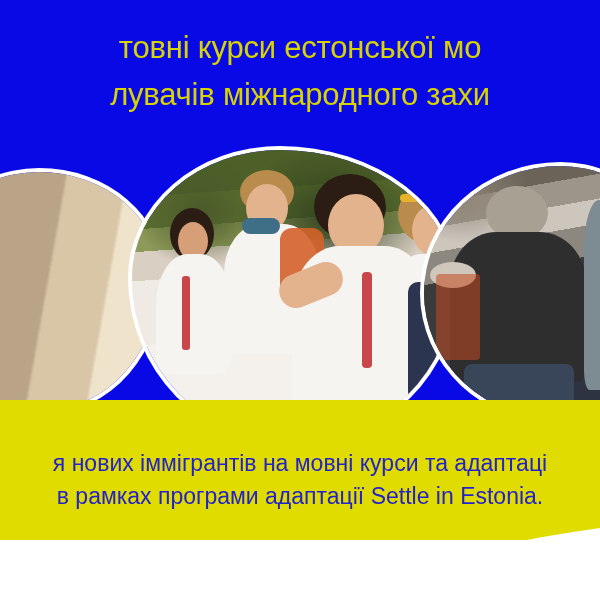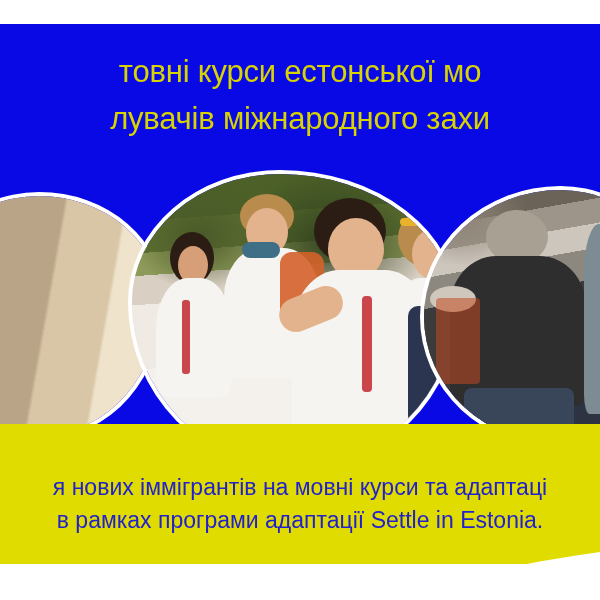--- a/index.html
+++ b/index.html
@@ -2,21 +2,21 @@
 <html><head>
 <meta charset="utf-8">
 <style>
   html,body{margin:0;padding:0;}
   body{
     width:600px;height:600px;overflow:hidden;
     background:#ffffff;
     font-family:"Liberation Sans","DejaVu Sans",sans-serif;
   }
   .banner{
-    position:relative;width:600px;height:540px;overflow:hidden;background:#ffffff;margin-top:24px;
+    position:relative;width:600px;height:540px;overflow:hidden;background:#ffffff;
   }
 
   
   .blue-band{
     position:absolute;left:0;top:0;width:600px;height:235px;
     background:#0909e6;
     z-index:1;
   }
   .headline{
     position:absolute;left:-58px;top:24px;width:716px;

